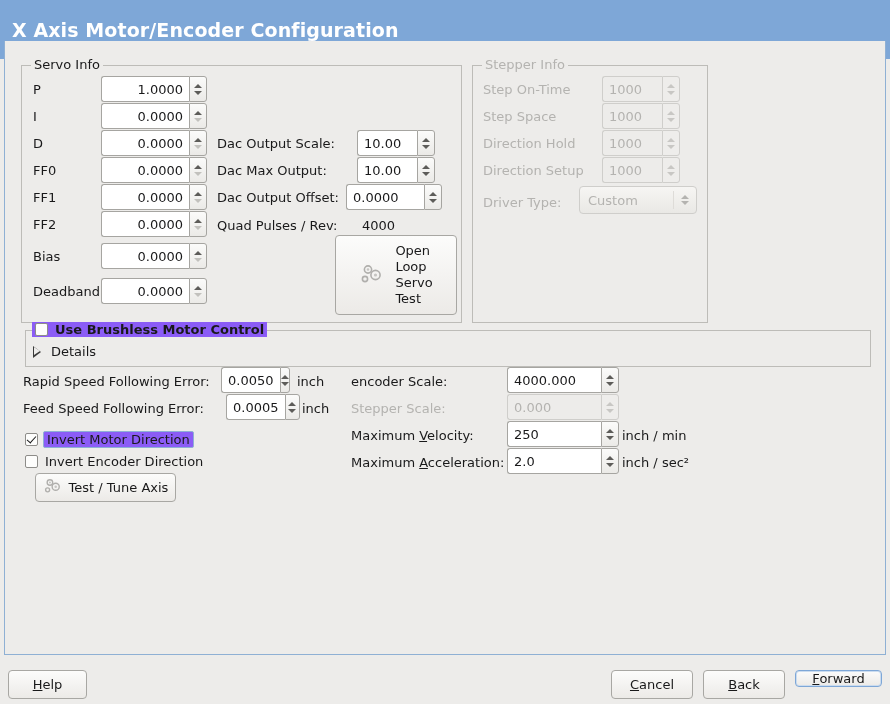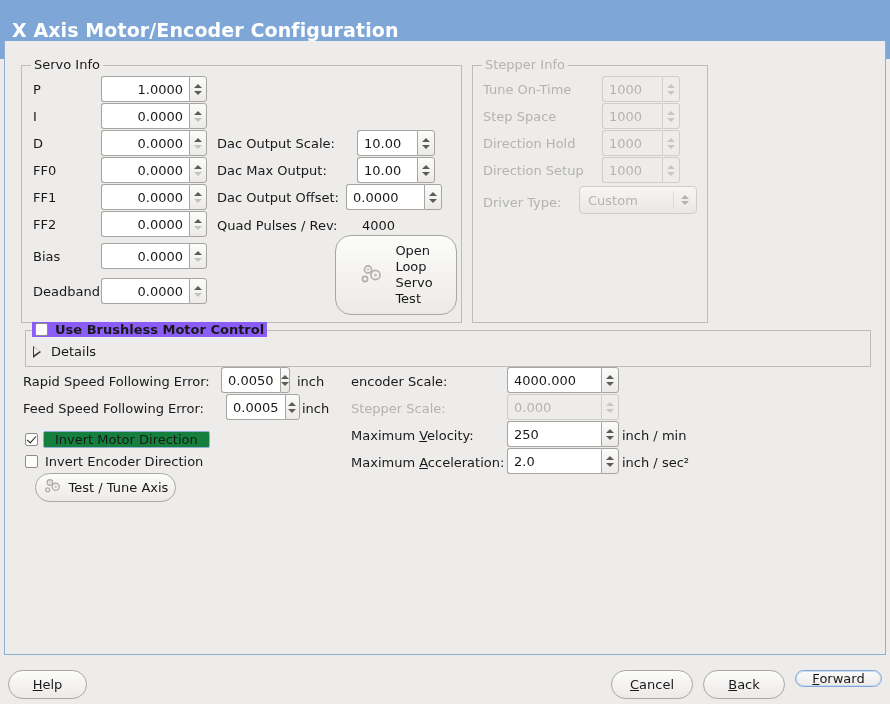--- a/index.html
+++ b/index.html
@@ -82,21 +82,21 @@
   .combo .cv{flex:1 1 auto;padding-left:8px;font-size:13px;color:#b4b3b0;}
   .combo .sep{width:1px;align-self:stretch;background:#dedcd8;margin:4px 0;}
   .combo .cc{width:22px;display:flex;flex-direction:column;align-items:center;justify-content:center;}
   .combo .cc .ar{width:0;height:0;border-left:4px solid transparent;border-right:4px solid transparent;}
   .combo .cc .up{border-bottom:4px solid #b4b3b0;margin-bottom:2px;}
   .combo .cc .dn{border-top:4px solid #b4b3b0;}
 
   
   .btn{
     position:absolute;box-sizing:border-box;
-    border:1px solid #a8a7a3;border-radius:16px;
+    border:1px solid #a8a7a3;border-radius:4px;
     background:linear-gradient(#fcfcfb,#eceae7);
     font-size:13px;color:#19191a;
     display:flex;align-items:center;justify-content:center;
     cursor:default;
   }
   .btn.focus{border-color:#7ea7d7;box-shadow:0 0 0 1px #cbdcef inset;}
 
   
   .check{position:absolute;display:flex;align-items:center;}
   .check .box{
@@ -105,22 +105,22 @@
     position:relative;flex:0 0 auto;
   }
   .check .box.on::after{
     content:"";position:absolute;left:3px;top:0px;
     width:4px;height:8px;border:solid #19191a;border-width:0 1.6px 1.6px 0;
     transform:rotate(42deg);
   }
   .check .ctxt{margin-left:7px;font-size:13px;white-space:nowrap;}
   .check .ctxt.b{font-weight:bold;}
   .check .ctxt.hl{
-    background:#15803d;border:1px solid #8fb0d4;border-radius:2px;
-    padding:0px 11px;margin-left:5px;
+    background:#8b5cf6;border:1px solid #8fb0d4;border-radius:2px;
+    padding:0px 3px;margin-left:5px;
   }
 
   
   .expander{position:absolute;display:flex;align-items:center;}
   .expander .tri{
     width:0;height:0;flex:0 0 auto;
     border-top:6px solid transparent;border-bottom:6px solid transparent;
     border-left:8px solid transparent;
     position:relative;
   }
@@ -269,21 +269,21 @@
         <span style="display:block;">Loop</span>
         <span style="display:block;">Servo</span>
         <span style="display:block;">Test</span>
       </span>
     </div>
 
     <div class="group dis" style="left:467px;top:24px;width:236px;height:258px;">
       <span class="legend">Stepper Info</span>
     </div>
 
-    <div class="lbl dis" style="left:478px;top:41px;">Tune On-Time</div>
+    <div class="lbl dis" style="left:478px;top:41px;">Step On-Time</div>
     <div class="lbl dis" style="left:478px;top:68px;">Step Space</div>
     <div class="lbl dis" style="left:478px;top:95px;">Direction Hold</div>
     <div class="lbl dis" style="left:478px;top:122px;">Direction Setup</div>
     <div class="lbl dis" style="left:478px;top:154px;">Driver Type:</div>
 
     <div class="spin dis" style="left:597px;top:35px;width:78px;">
       <div class="fld">1000</div>
       <div class="btns">
           <i class="ar up"></i>
           <i class="ar dn"></i>

